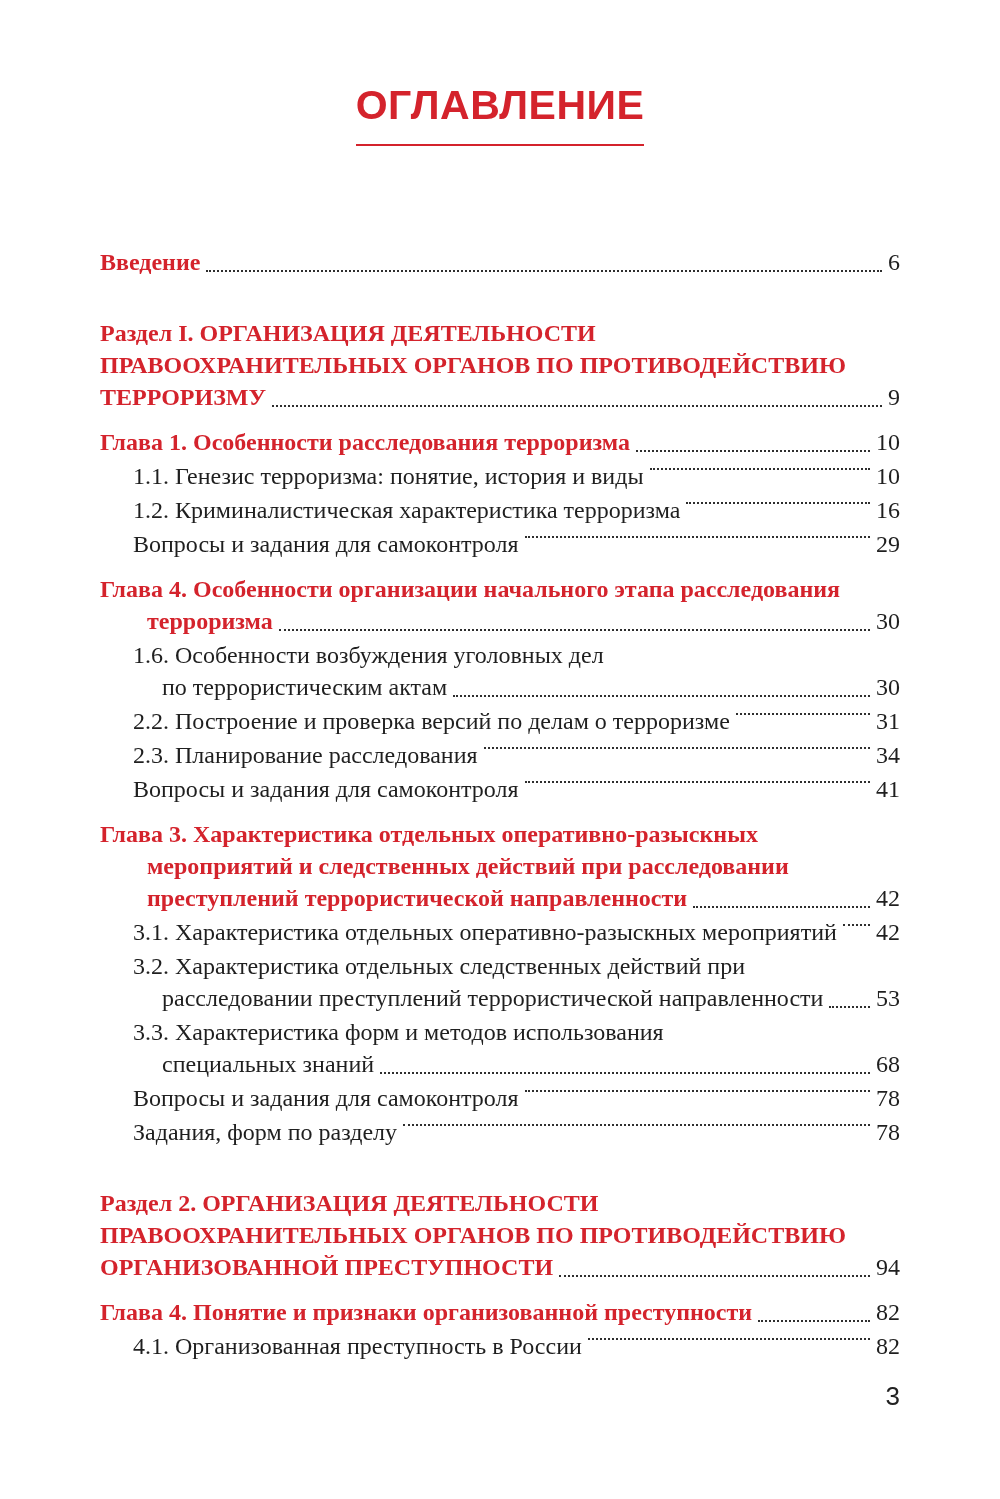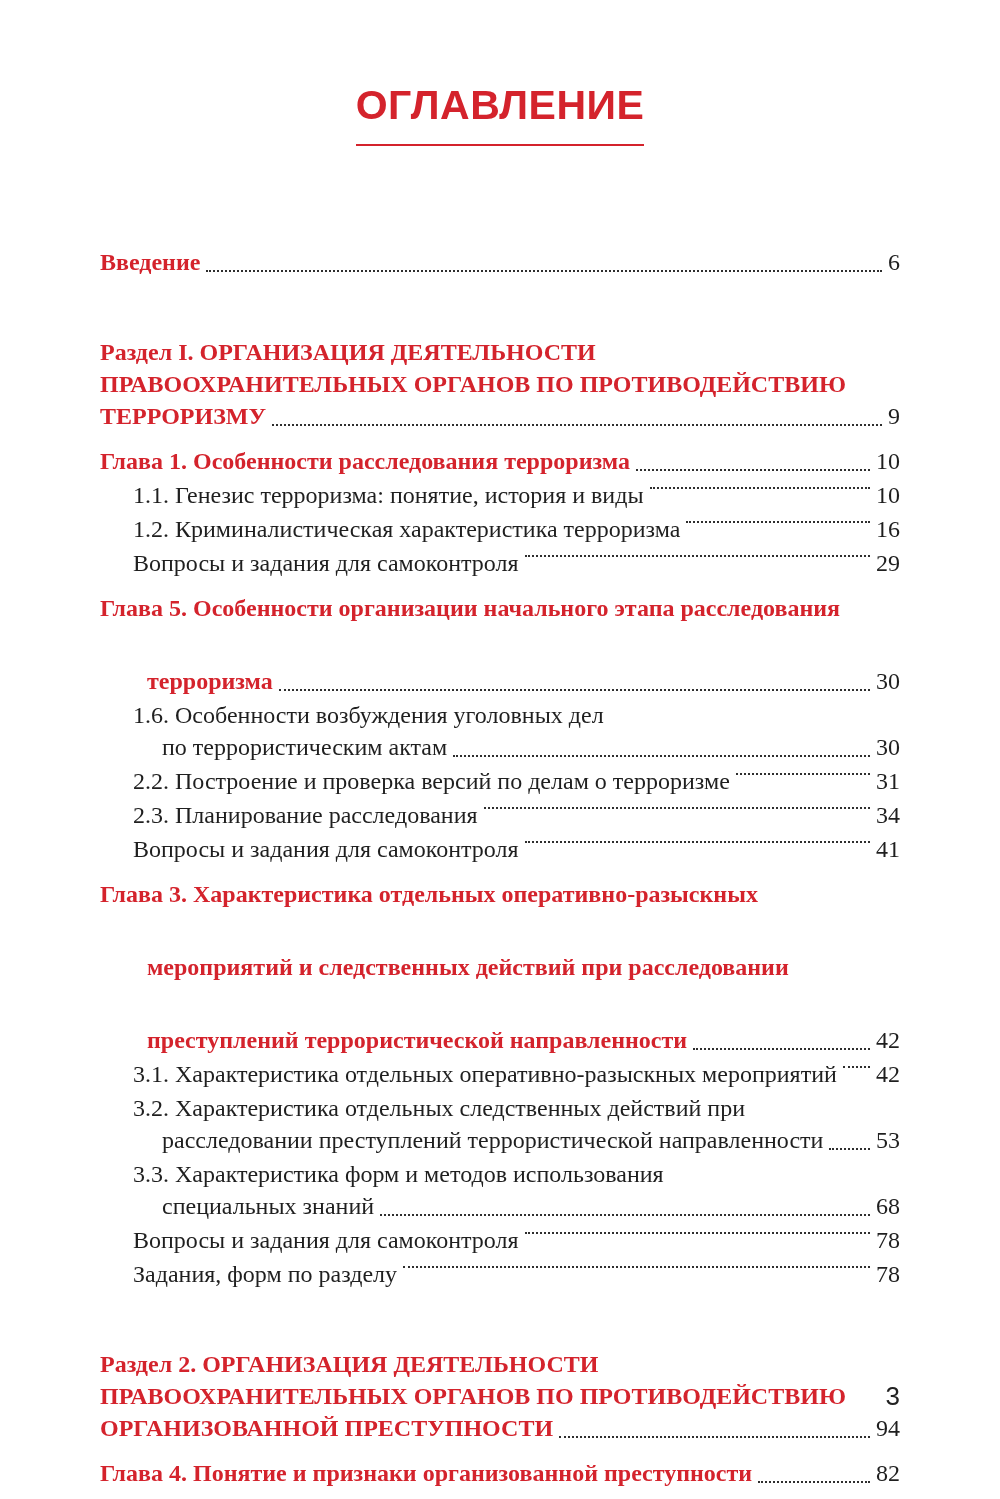--- a/index.html
+++ b/index.html
@@ -26,34 +26,34 @@
   }
   .title-rule {
     width: 288px;
     height: 2px;
     background: var(--accent);
     margin: 15px auto 0 auto;
   }
   .toc { margin: 100px 100px 0 100px; }
   .entry { margin-top: 2px; }
   .entry.intro  { margin-top: 0; }
-  .entry.razdel { margin-top: 58px; }
+  .entry.razdel { margin-top: 39px; }
   .entry.glava  { margin-top: 13px; }
   .entry.intro .txt,
   .entry.razdel .txt,
   .entry.glava .txt { color: var(--accent); font-weight: bold; }
   .line {
     display: flex;
     align-items: flex-end;
     line-height: 32px;
     font-size: 24px;
   }
   .ind0 { padding-left: 0; }
   .ind1 { padding-left: 33px; align-items: center; }
-  .ind2 { padding-left: 47px; margin-top: 41px; }
+  .ind2 { padding-left: 47px; }
   .ind3 { padding-left: 62px; }
   .txt { white-space: nowrap; }
   .leader { flex: 1 1 auto; position: relative; margin: 0 2px; min-width: 14px; }
   .leader::after {
     content: "";
     position: absolute;
     left: 4px; right: 4px; bottom: 6px;
     border-bottom: 2.6px dotted #2e2e2e;
   }
   .pagenum { white-space: nowrap; color: #1f1f1f; font-weight: normal; }
@@ -118,21 +118,21 @@
       </div>
       <div class="entry sub">
         <div class="line ind1">
     <span class="txt">Вопросы и задания для самоконтроля</span>
     <span class="leader"></span>
     <span class="pagenum">29</span>
   </div>
       </div>
       <div class="entry glava">
         <div class="line ind0">
-    <span class="txt">Глава 5. Особенности организации начального этапа расследования</span>
+    <span class="txt">Глава 4. Особенности организации начального этапа расследования</span>
 
   </div>
         <div class="line ind2">
     <span class="txt">терроризма</span>
     <span class="leader"></span>
     <span class="pagenum">30</span>
   </div>
       </div>
       <div class="entry sub">
         <div class="line ind1">

